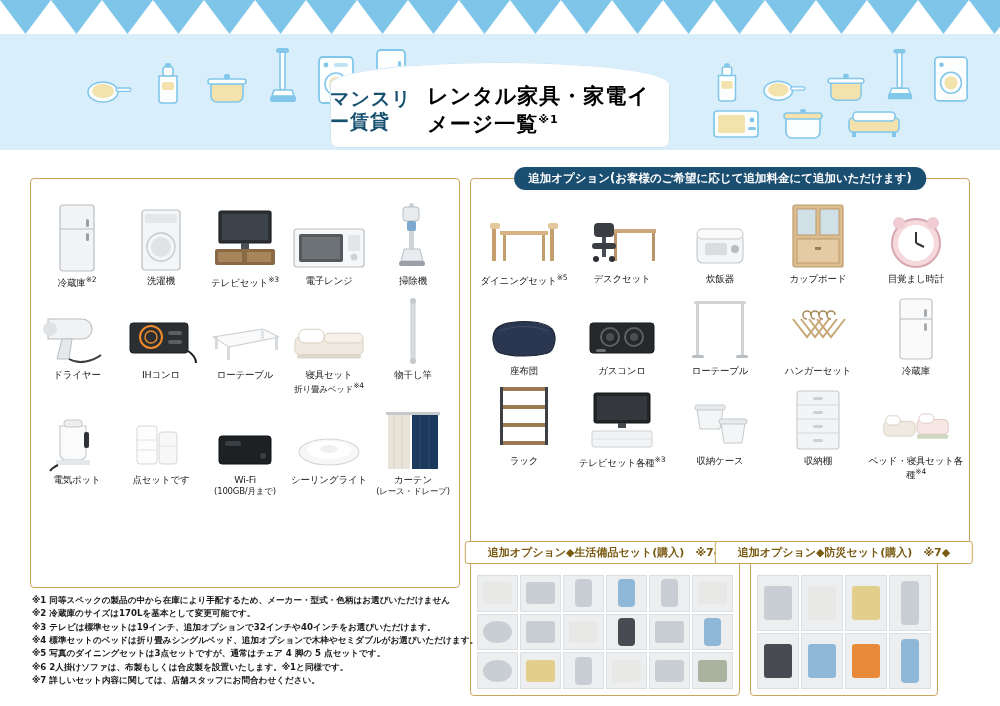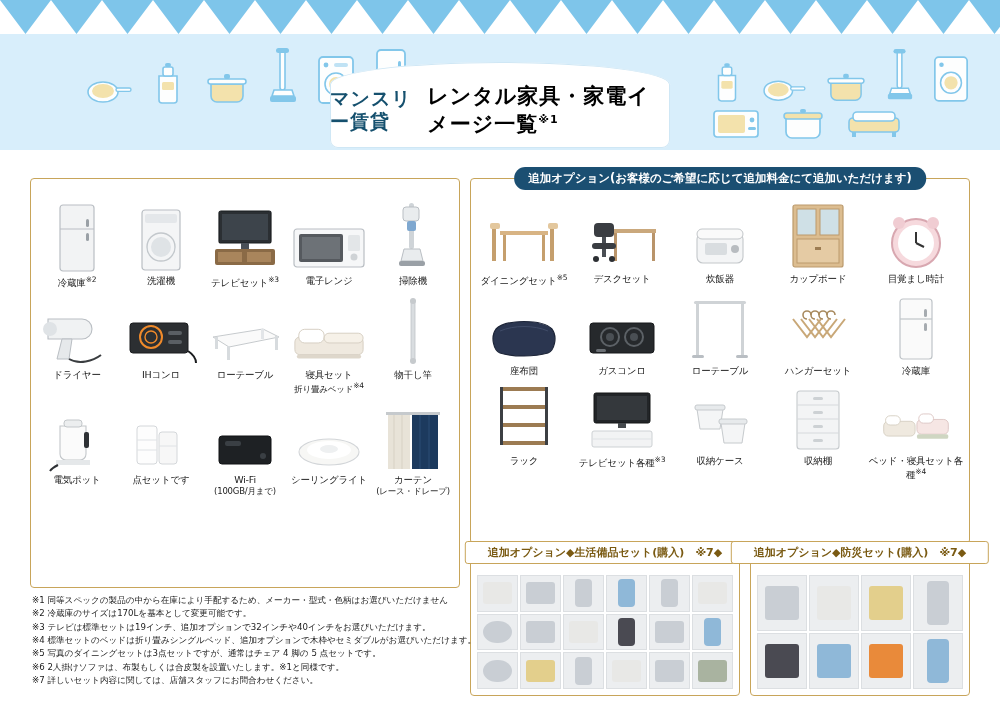--- a/index.html
+++ b/index.html
@@ -110,21 +110,21 @@
     color: #7a5a12;
     border: 1.5px solid #c8a55a;
     border-radius: 3px;
     font-size: 11px;
     padding: 3px 22px;
   }
 
   #standard-panel { left: 30px; top: 178px; width: 430px; height: 410px; }
   #option-panel   { left: 470px; top: 178px; width: 500px; height: 366px; }
   #living-panel   { left: 470px; top: 552px; width: 270px; height: 144px; }
-  #disaster-panel { left: 750px; top: 552px; width: 220px; height: 144px; }
+  #disaster-panel { left: 750px; top: 552px; width: 188px; height: 144px; }
 
   
   .grid {
     position: absolute;
     left: 0; top: 14px;
     width: 100%;
     display: grid;
     justify-items: center;
   }
   #standard-grid { grid-template-columns: repeat(5, 1fr); row-gap: 4px; padding: 6px 4px; }
@@ -192,20 +192,21 @@
   #footnotes {
     position: absolute;
     left: 32px; top: 594px;
     width: 430px;
   }
   #footnotes .note {
     font-size: 8.6px;
     color: #1a1a1a;
     line-height: 1.55;
     white-space: nowrap;
+    font-weight: bold;
   }
 
   
   svg { display: block; }
 </style>
 </head>
 <body>
 
 <div class="header">
   <div class="scallop">

